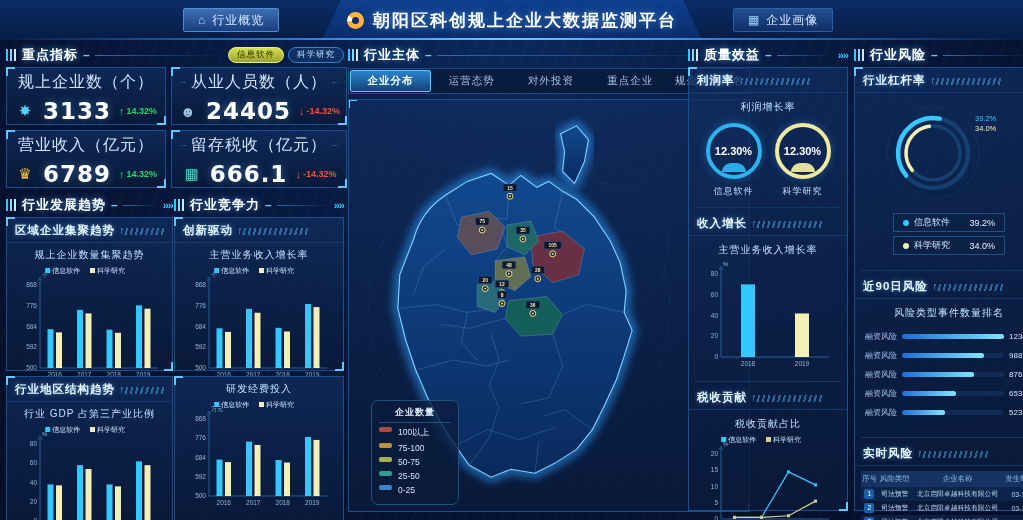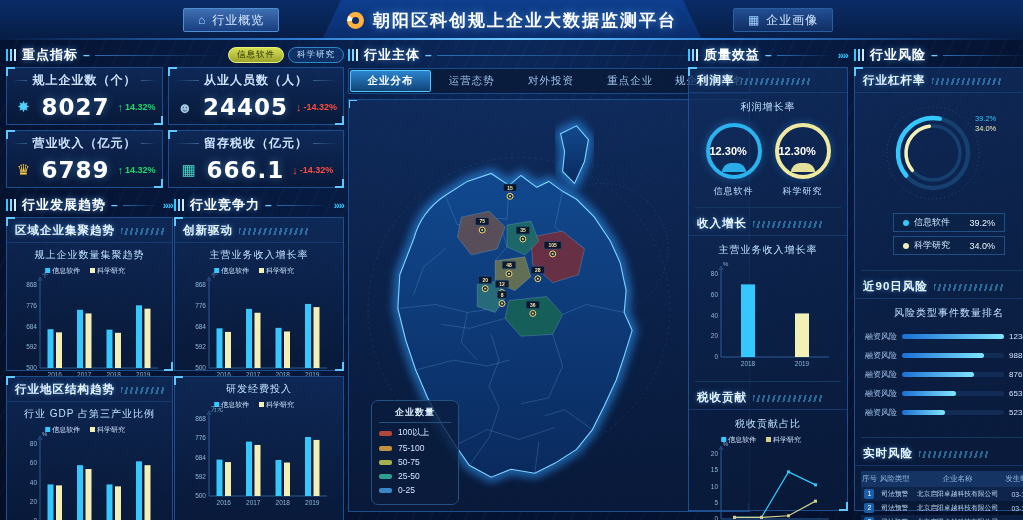--- a/index.html
+++ b/index.html
@@ -63,21 +63,21 @@
 
   
   #p-key { left:6px; top:46px; width:338px; height:146px; }
   .badges { margin-left:auto; display:flex; gap:4px; }
   .badge { font-size:8.5px; padding:1px 8px; border-radius:8px; cursor:pointer; letter-spacing:1px; }
   .badge-yellow { background:linear-gradient(180deg,#d8e050,#9aa32e); color:#1c2402; border:1px solid #e8ef7a; }
   .badge-blue { background:rgba(20,60,120,.6); color:#bfe0ff; border:1px solid #2e86c8; }
   #stat-grid { display:grid; grid-template-columns:1fr 1fr; gap:5px; }
   .stat-card { height:58px; padding:4px 6px 2px; }
   .stat-label-row { display:flex; align-items:center; gap:5px; }
-  .stat-label { color:#cfe4ff; font-size:12px; letter-spacing:1px; white-space:nowrap;font-weight:bold; }
+  .stat-label { color:#cfe4ff; font-size:16px; letter-spacing:1px; white-space:nowrap; }
   .rule { flex:1; height:1px; background:linear-gradient(90deg, transparent, #35628f); }
   .rule.r2 { background:linear-gradient(90deg, #35628f, transparent); }
   .stat-body { display:flex; align-items:center; justify-content:center; gap:8px; margin-top:5px; }
   .stat-icon { font-size:15px; width:20px; text-align:center; }
   .i-c0 { color:#4fd2ff; } .i-c1 { color:#9fc3e0; } .i-c2 { color:#ffc93e; } .i-c3 { color:#49d8c8; }
   .stat-value { color:#fff; font-size:23px; font-weight:bold; letter-spacing:1px;
     font-family:"DejaVu Sans", sans-serif; text-shadow:0 0 8px rgba(120,200,255,.4); }
   .stat-delta { display:flex; align-items:center; gap:2px; font-size:9px; font-weight:bold; }
   .stat-delta.up { color:#1ddb6a; } .stat-delta.down { color:#ff4e3e; }
   .stat-delta .arr { font-size:11px; }
@@ -102,34 +102,34 @@
   .inner-borders path { fill:none; stroke:rgba(140,215,255,.28); stroke-width:.7; }
   .districts path { stroke:rgba(170,225,255,.4); stroke-width:.6; opacity:.92; }
   .mk-box { fill:rgba(7,20,40,.92); stroke:#2c5f98; stroke-width:.5; }
   .mk-txt { fill:#ffe9a8; font-weight:bold; }
   .mk-pin { fill:#10304f; stroke:#ffd76b; stroke-width:1; }
   .mk-dot { fill:#ffd76b; }
   #map-legend { position:absolute; left:22px; top:300px; width:88px; padding:5px 7px;
     background:rgba(10,28,60,.78); border:1px solid #24507f; border-radius:7px; }
   .ml-title { color:#dff1ff; font-size:9px; font-weight:bold; letter-spacing:1px;
     border-bottom:1px solid #24507f; padding-bottom:3px; margin-bottom:4px; text-align:center; }
-  .ml-row { display:flex; align-items:center; gap:6px; margin:4px 0; }
+  .ml-row { display:flex; align-items:flex-start; gap:6px; margin:4px 0; }
   .ml-swatch { width:13px; height:5px; border-radius:2px; flex:0 0 13px; }
   .ml-label { color:#cfe6ff; font-size:8.5px; }
 
   
   #p-quality { left:688px; top:46px; width:160px; height:468px; }
   #p-risk { left:854px; top:46px; width:190px; height:468px; }
   .tall-card { height:444px; }
   .sect { padding:2px 6px 4px; }
   .divider { height:1px; background:#12395f; margin:3px 6px; }
   #gauges { display:flex; justify-content:space-around; padding:8px 4px 2px; }
   .gauge-wrap { text-align:center; }
   .gauge-ring { width:56px; height:56px; border-radius:50%; border:4px solid #2bb3f0;
-    display:flex; align-items:center; justify-content:flex-start; position:relative; margin:0 auto;
+    display:flex; align-items:center; justify-content:center; position:relative; margin:0 auto;
     box-shadow:0 0 10px rgba(60,170,255,.35); }
   .gauge-val { color:#fff; font-size:11px; font-weight:bold; }
   .gauge-hill { position:absolute; bottom:3px; left:50%; transform:translateX(-50%);
     width:24px; height:9px; border-radius:24px 24px 0 0; opacity:.95; }
   .gauge-label { color:#bfe0ff; font-size:9px; margin-top:6px; letter-spacing:1px; }
 
   
   #lev-legend { padding:2px 0 4px; }
   .lev-box { display:flex; align-items:center; gap:5px; border:1px solid #1e4f86;
     background:rgba(12,35,70,.6); padding:2px 9px; font-size:9px; color:#cfe6ff;
@@ -185,21 +185,21 @@
     </div>
     <div id="stat-grid">
   <div class="card stat-card">
     <div class="stat-label-row">
       <span class="rule"></span>
       <span class="stat-label">规上企业数（个）</span>
       <span class="rule r2"></span>
     </div>
     <div class="stat-body">
       <span class="stat-icon i-c0">✸</span>
-      <span class="stat-value">8027</span>
+      <span class="stat-value">3133</span>
       <span class="stat-delta up">
         <span class="arr">↑</span>
         <span class="pct">14.32%</span>
       </span>
     </div>
   </div>
 
   <div class="card stat-card">
     <div class="stat-label-row">
       <span class="rule"></span>

